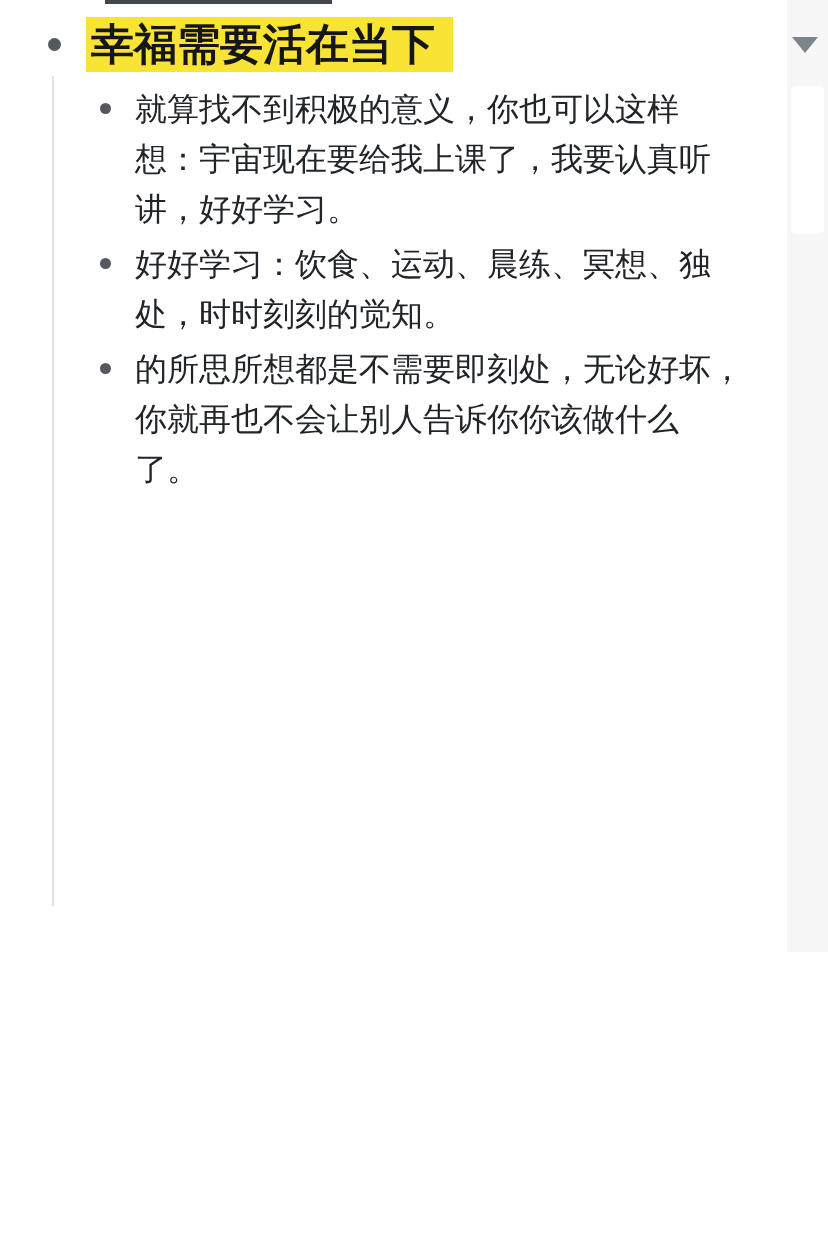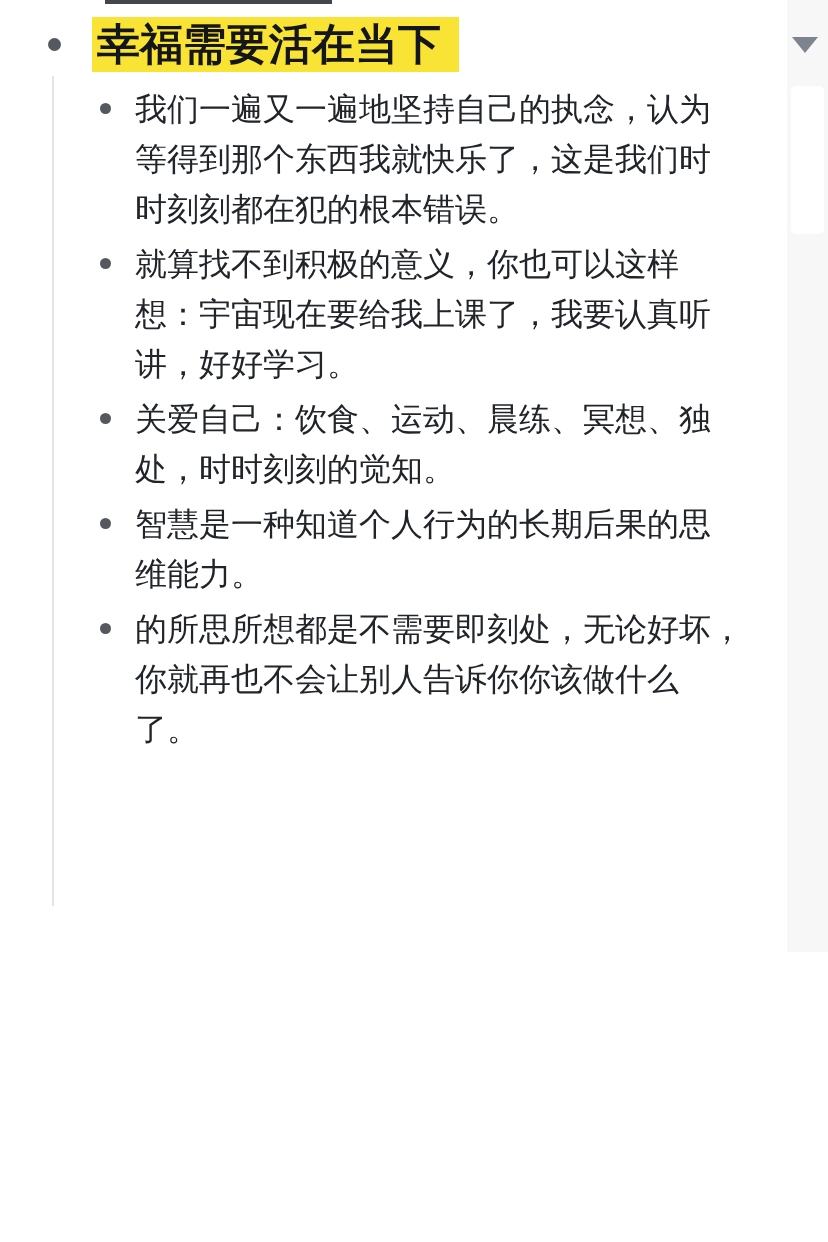--- a/index.html
+++ b/index.html
@@ -64,21 +64,21 @@
     top: 38px;
     width: 13px;
     height: 13px;
     border-radius: 50%;
     background: #55585f;
     cursor: pointer;
   }
 
   .topic-title {
     position: absolute;
-    left: 92px;
+    left: 86px;
     top: 17px;
     height: 55px;
     line-height: 55px;
     padding: 0 18px 0 5px;
     font-size: 43px;
     font-weight: bold;
     color: #141619;
     white-space: nowrap;
     cursor: text;
   }
@@ -133,39 +133,28 @@
 <div class="collapse-chevron"></div>
 
 <span class="title-bullet"></span>
 <div class="topic-title" style="background: rgb(249, 228, 54);">幸福需要活在当下</div>
 
 <div class="indent-guide"></div>
 
 <div class="items">
   <div class="item">
     <span class="item-bullet"></span>
-    <div class="item-text">我们一遍又一遍地坚持自己的执念，认为
-等得到那个东西我就快乐了，这是我们时
-时刻刻都在犯的根本错误。</div>
-  </div>
-  <div class="item">
-    <span class="item-bullet"></span>
     <div class="item-text">就算找不到积极的意义，你也可以这样
 想：宇宙现在要给我上课了，我要认真听
 讲，好好学习。</div>
   </div>
   <div class="item">
     <span class="item-bullet"></span>
-    <div class="item-text">关爱自己：饮食、运动、晨练、冥想、独
+    <div class="item-text">好好学习：饮食、运动、晨练、冥想、独
 处，时时刻刻的觉知。</div>
-  </div>
-  <div class="item">
-    <span class="item-bullet"></span>
-    <div class="item-text">智慧是一种知道个人行为的长期后果的思
-维能力。</div>
   </div>
   <div class="item">
     <span class="item-bullet"></span>
     <div class="item-text">的所思所想都是不需要即刻处，无论好坏，
 你就再也不会让别人告诉你你该做什么
 了。</div>
   </div>
 </div>
 
 </body></html>

